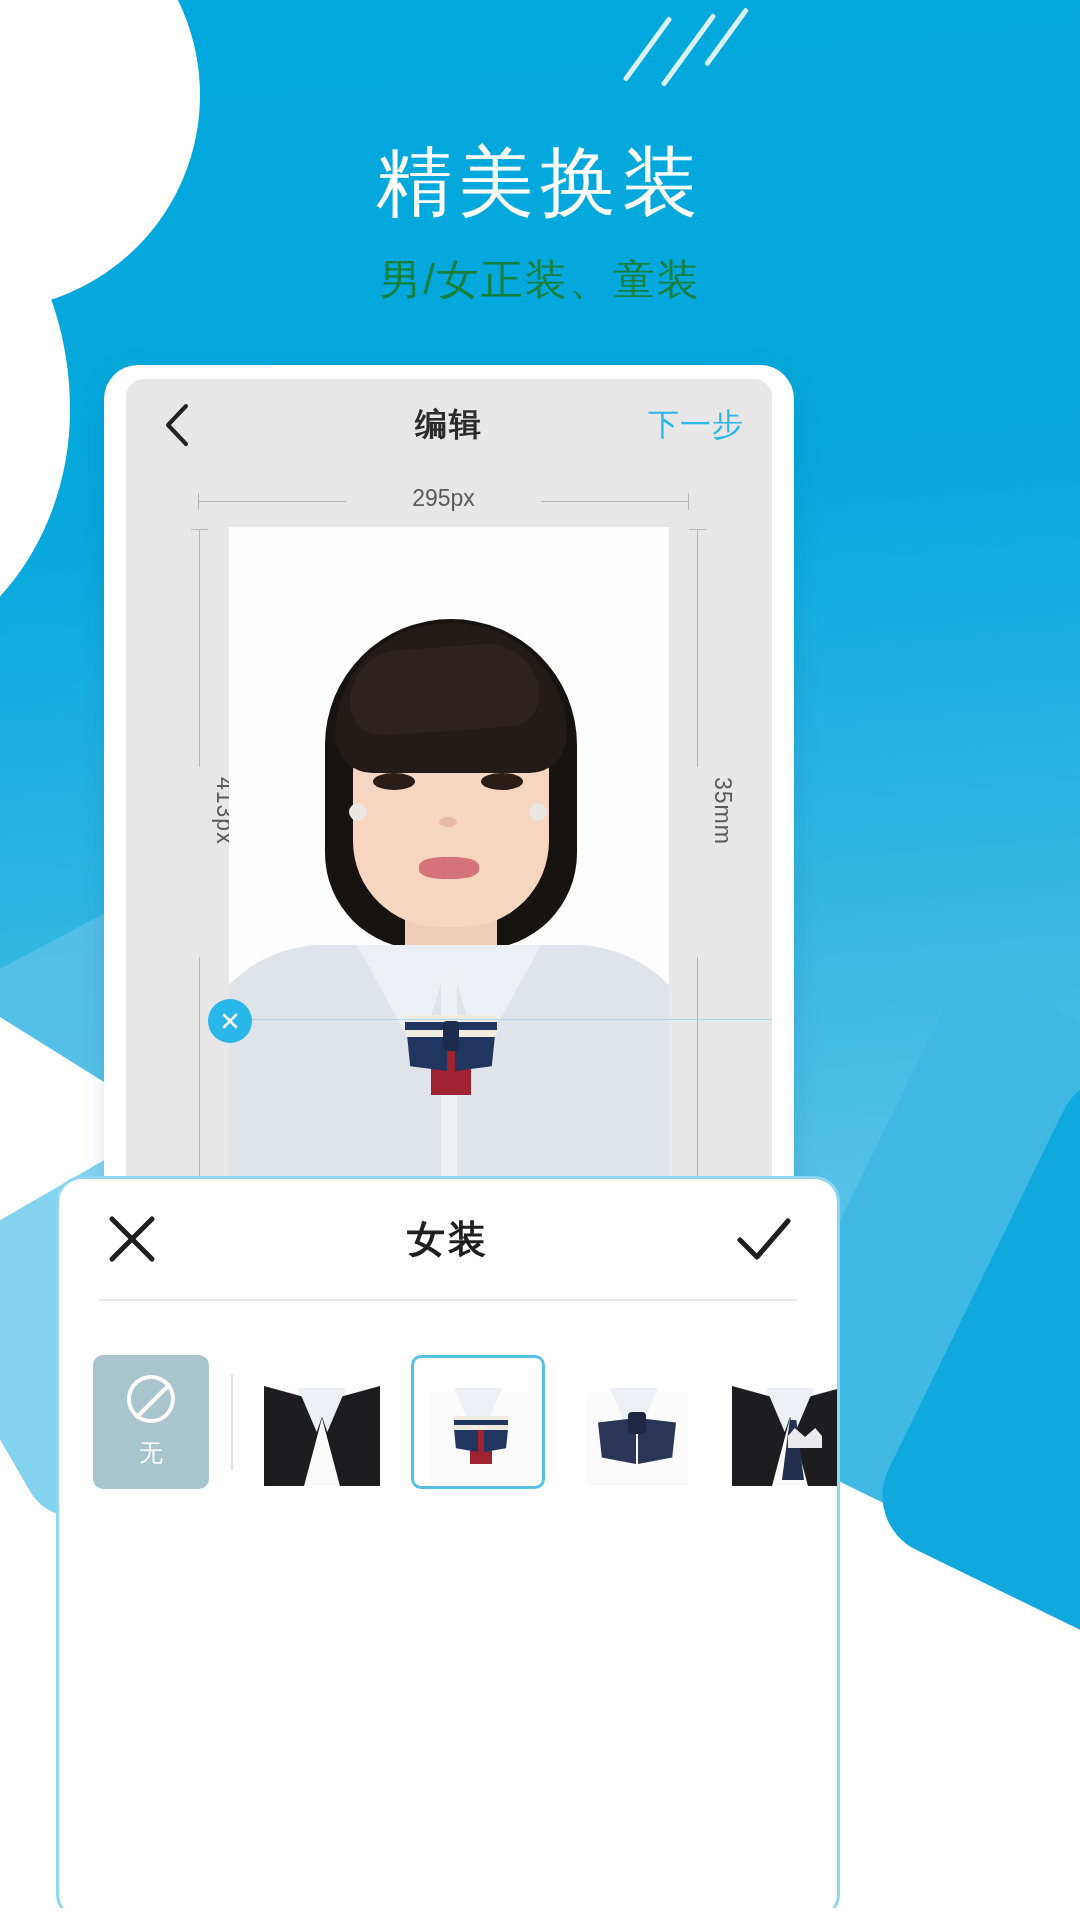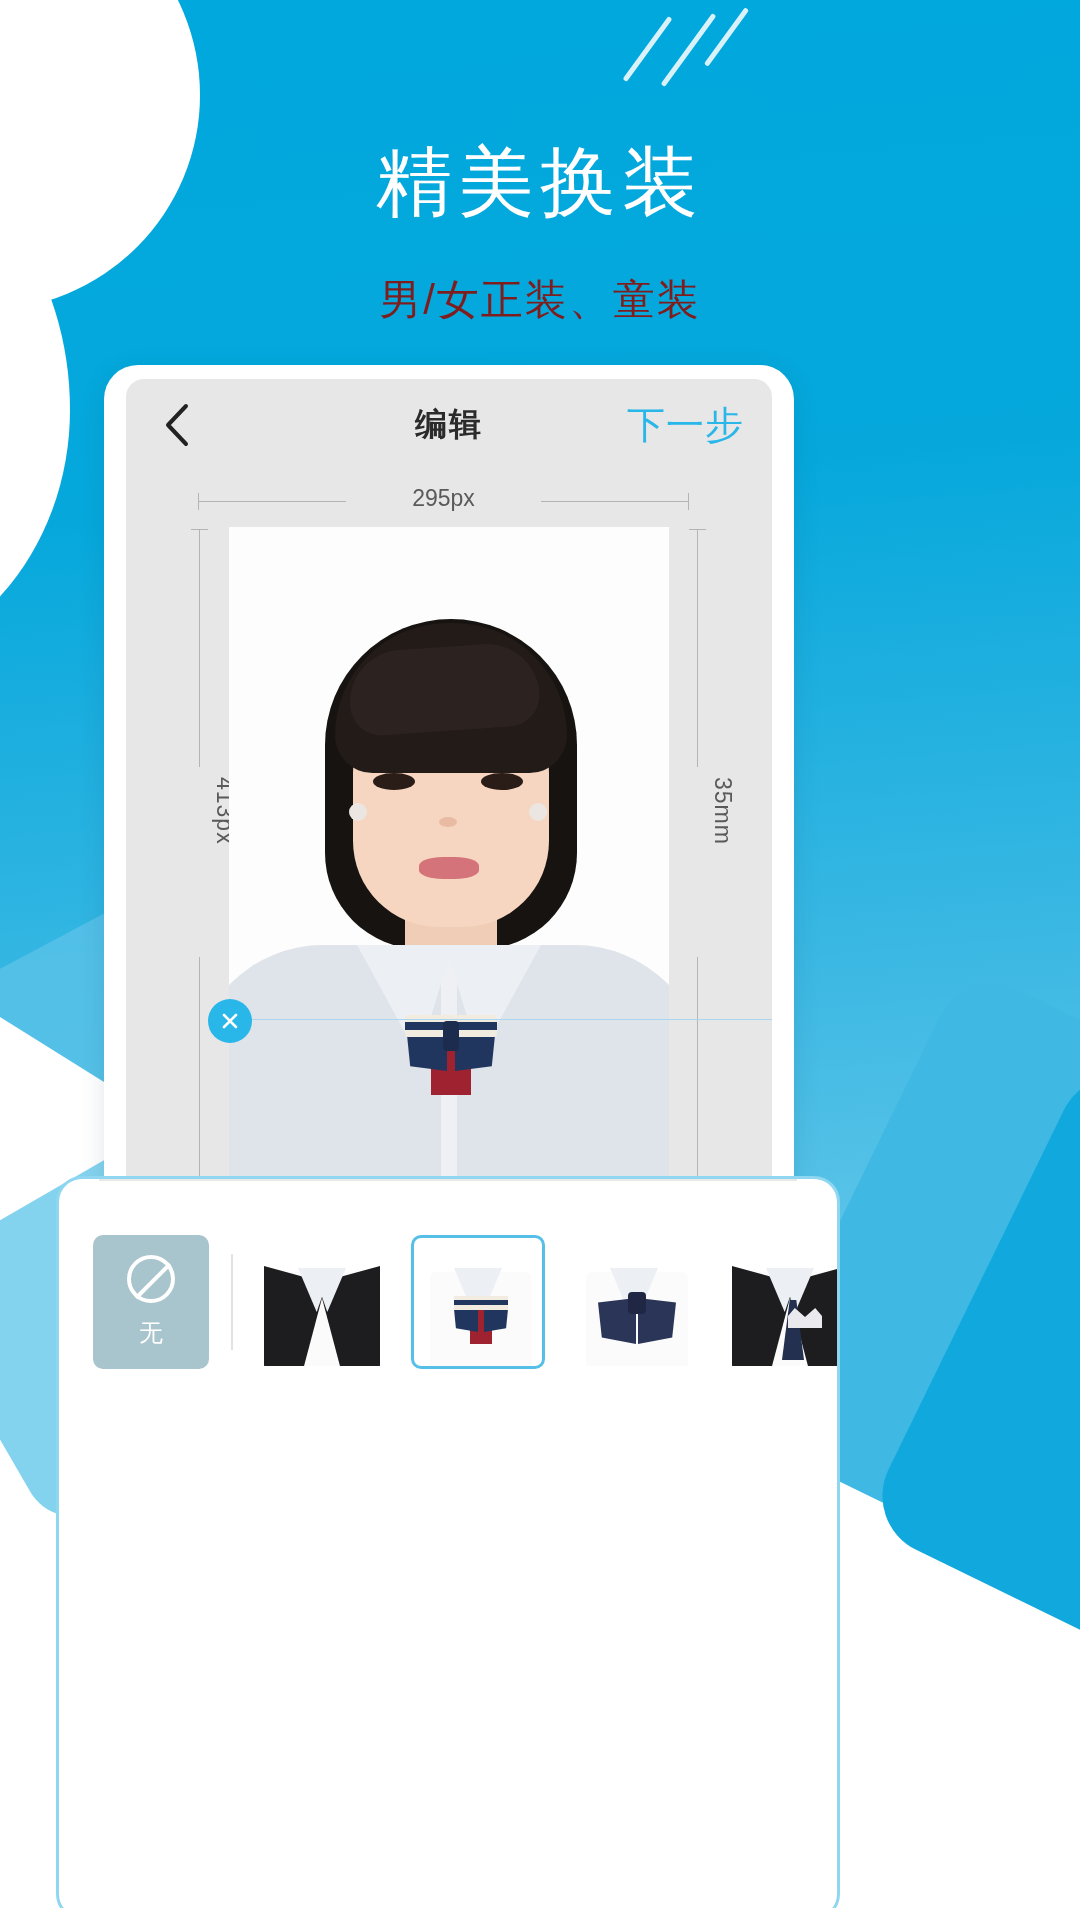--- a/index.html
+++ b/index.html
@@ -109,22 +109,22 @@
     z-index: 5;
   }
   .headline {
     color: #ffffff;
     font-size: 76px;
     font-weight: normal;
     letter-spacing: 6px;
     line-height: 1.1;
   }
   .subheadline {
-    margin-top: 48px;
-    color: #7f1d1d;
+    margin-top: 28px;
+    color: #15803d;
     font-size: 42px;
     font-weight: normal;
     letter-spacing: 2px;
   }
 
   
   .phone {
     position: absolute;
     left: 104px; top: 365px;
     width: 690px; height: 1000px;
@@ -159,21 +159,21 @@
     left: 0; right: 0;
     text-align: center;
     font-size: 32px;
     font-weight: bold;
     color: #2b2b2b;
     letter-spacing: 2px;
     pointer-events: none;
   }
   .nav-next {
     margin-left: auto;
-    font-size: 38px;
+    font-size: 31px;
     color: #29b6e8;
     letter-spacing: 1px;
   }
 
   
   .dim-top {
     position: relative;
     height: 52px;
     margin: 4px 11px 0 0;
   }
@@ -522,20 +522,38 @@
           </svg>
         </span>
       </div>
     </div>
 
   </div>
 </div>
 
 <div class="sheet">
 
+  <div class="sheet-head">
+    <div class="sheet-x">
+      <span>
+        <svg width="54" height="54" viewBox="0 0 54 54">
+          <line x1="7" y1="7" x2="47" y2="47" stroke="#1f1f1f" stroke-width="5" stroke-linecap="round"></line>
+          <line x1="47" y1="7" x2="7" y2="47" stroke="#1f1f1f" stroke-width="5" stroke-linecap="round"></line>
+        </svg>
+      </span>
+    </div>
+    <div class="sheet-title">女装</div>
+    <div class="sheet-check">
+      <span>
+        <svg width="58" height="54" viewBox="0 0 58 54">
+          <polyline points="5,28 22,45 53,9" fill="none" stroke="#1f1f1f" stroke-width="5" stroke-linecap="round" stroke-linejoin="round"></polyline>
+        </svg>
+      </span>
+    </div>
+  </div>
 
   <div class="sheet-divider"></div>
 
   <div class="thumbs">
 
     <div class="thumb-none">
       <div class="none-circle"></div>
       <div class="none-label">无</div>
     </div>
 

